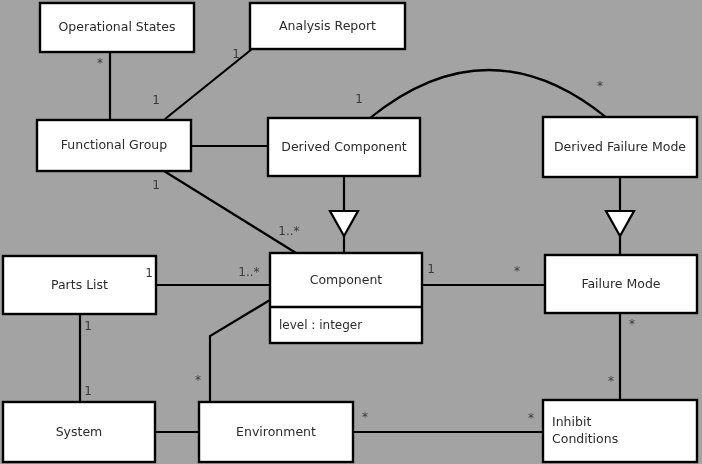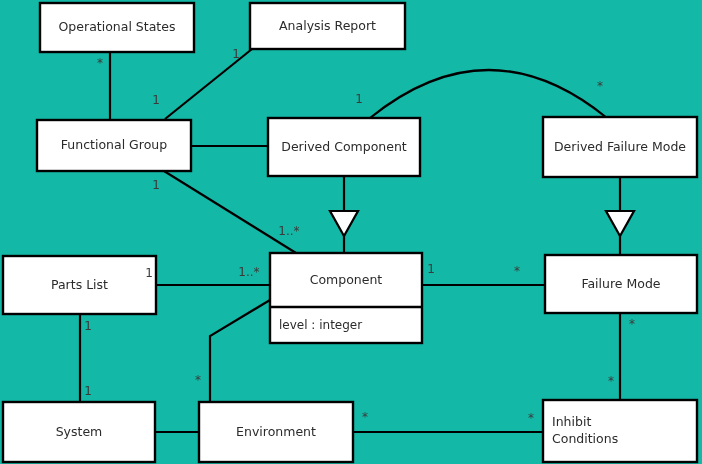--- a/index.html
+++ b/index.html
@@ -8,21 +8,21 @@
     padding: 0;
     background: #ffffff;
   }
   body {
     font-family: "DejaVu Sans", sans-serif;
   }
   #diagram-root {
     position: relative;
     width: 702px;
     height: 464px;
-    background: #14b8a6;
+    background: #a3a3a3;
     overflow: hidden;
   }
   svg#uml-canvas {
     position: absolute;
     top: 0;
     left: 0;
     width: 702px;
     height: 464px;
     display: block;
   }

